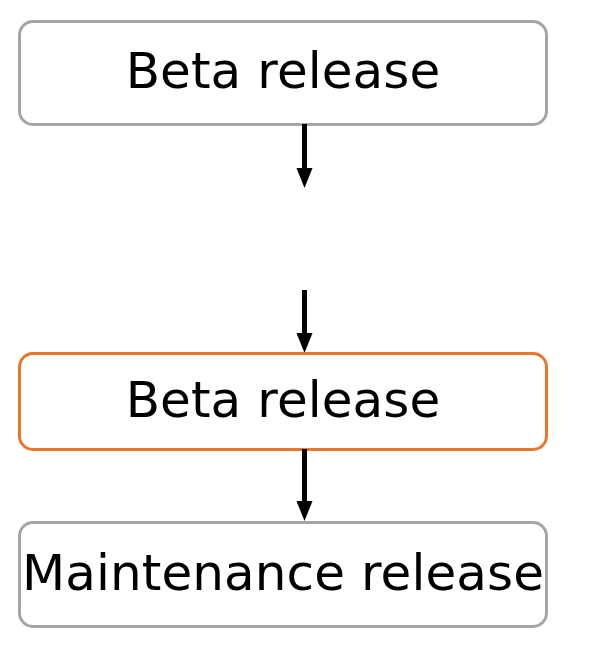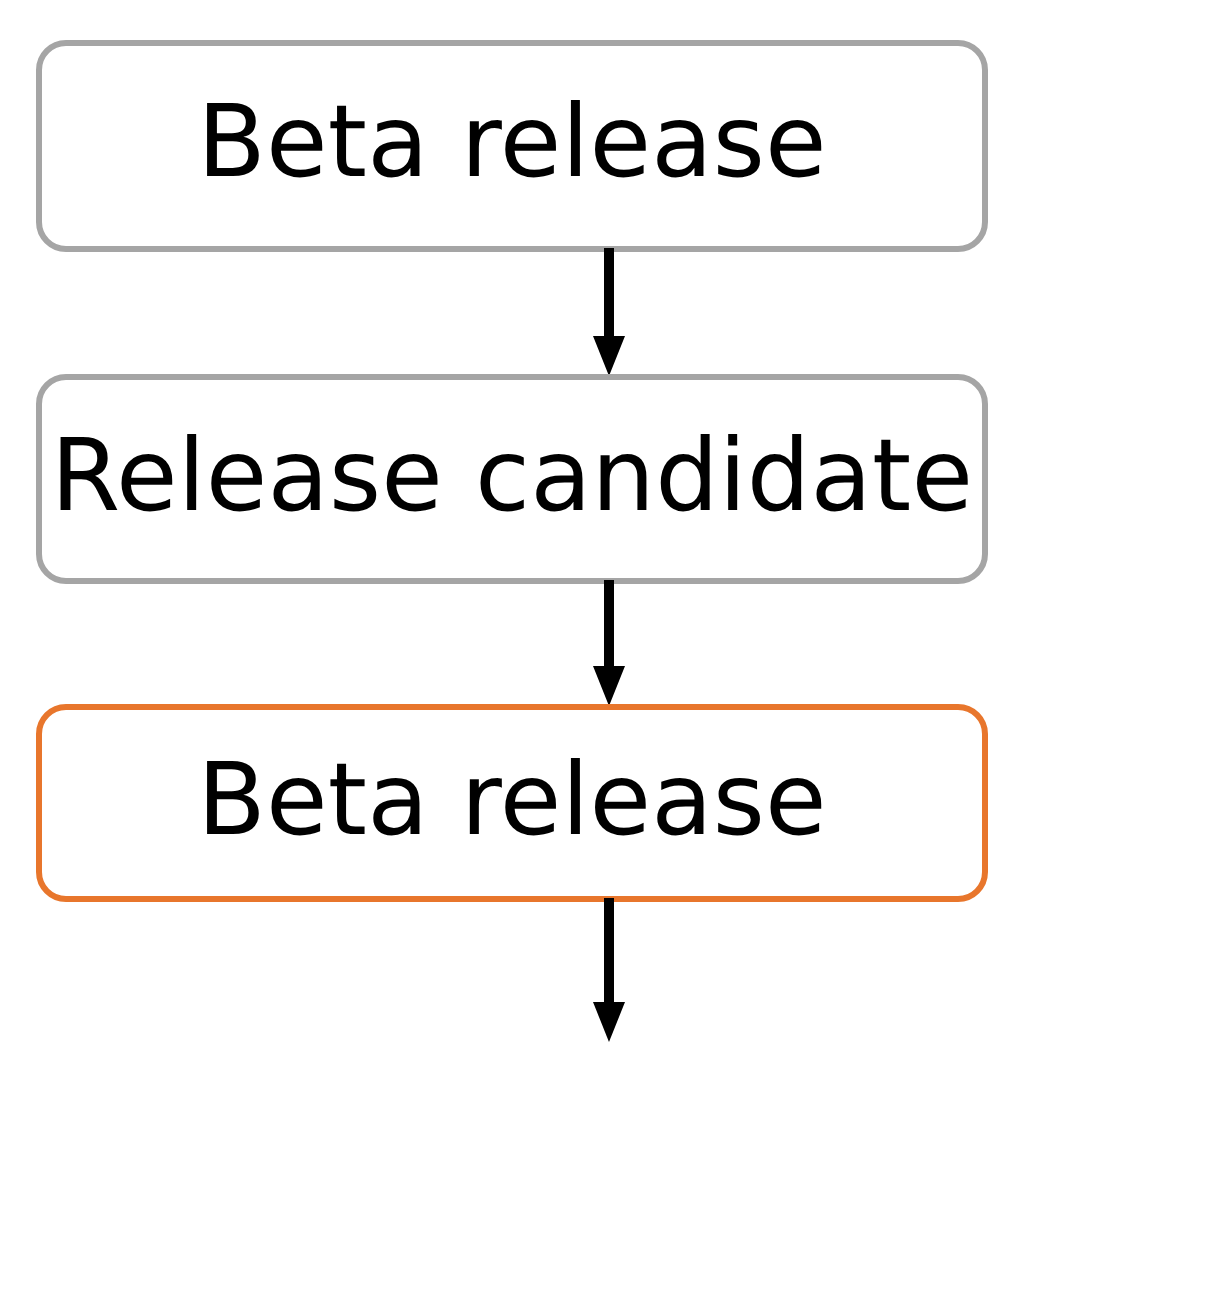--- a/index.html
+++ b/index.html
@@ -18,21 +18,21 @@
   #flow-diagram {
     position: relative;
     width: 607px;
     height: 652px;
     background: #ffffff;
   }
 
   .flow-node {
     position: absolute;
     left: 18px;
-    width: 476px;
+    width: 530px;
     box-sizing: border-box;
     background: #ffffff;
     border-style: solid;
     border-width: 3px;
     border-radius: 15px;
     display: flex;
     align-items: center;
     justify-content: center;
     text-align: center;
   }
@@ -88,36 +88,36 @@
     <span class="flow-node-label">Beta release</span>
   </div>
 
   <div class="flow-connector" id="connector-1">
     <svg viewBox="0 0 17 65" preserveAspectRatio="none" aria-hidden="true">
       <line x1="8.5" y1="0" x2="8.5" y2="48" stroke="#000000" stroke-width="5"></line>
       <polygon points="0.5,44 16.5,44 8.5,64" fill="#000000"></polygon>
     </svg>
   </div>
 
-  <div class="flow-node state-default" id="node-release-candidate">
-    <span class="flow-node-label">Release candidate</span>
-  </div>
 
   <div class="flow-connector" id="connector-2">
     <svg viewBox="0 0 17 64" preserveAspectRatio="none" aria-hidden="true">
       <line x1="8.5" y1="0" x2="8.5" y2="47" stroke="#000000" stroke-width="5"></line>
       <polygon points="0.5,43 16.5,43 8.5,63" fill="#000000"></polygon>
     </svg>
   </div>
 
   <div class="flow-node state-highlight" id="node-full-release">
     <span class="flow-node-label">Beta release</span>
   </div>
 
   <div class="flow-connector" id="connector-3">
     <svg viewBox="0 0 17 74" preserveAspectRatio="none" aria-hidden="true">
       <line x1="8.5" y1="0" x2="8.5" y2="56" stroke="#000000" stroke-width="5"></line>
       <polygon points="0.5,52 16.5,52 8.5,72" fill="#000000"></polygon>
     </svg>
   </div>
 
+  <div class="flow-node state-default" id="node-maintenance-release">
+    <span class="flow-node-label">Maintenance release</span>
+  </div>
 
 </div>
 
 </body></html>

